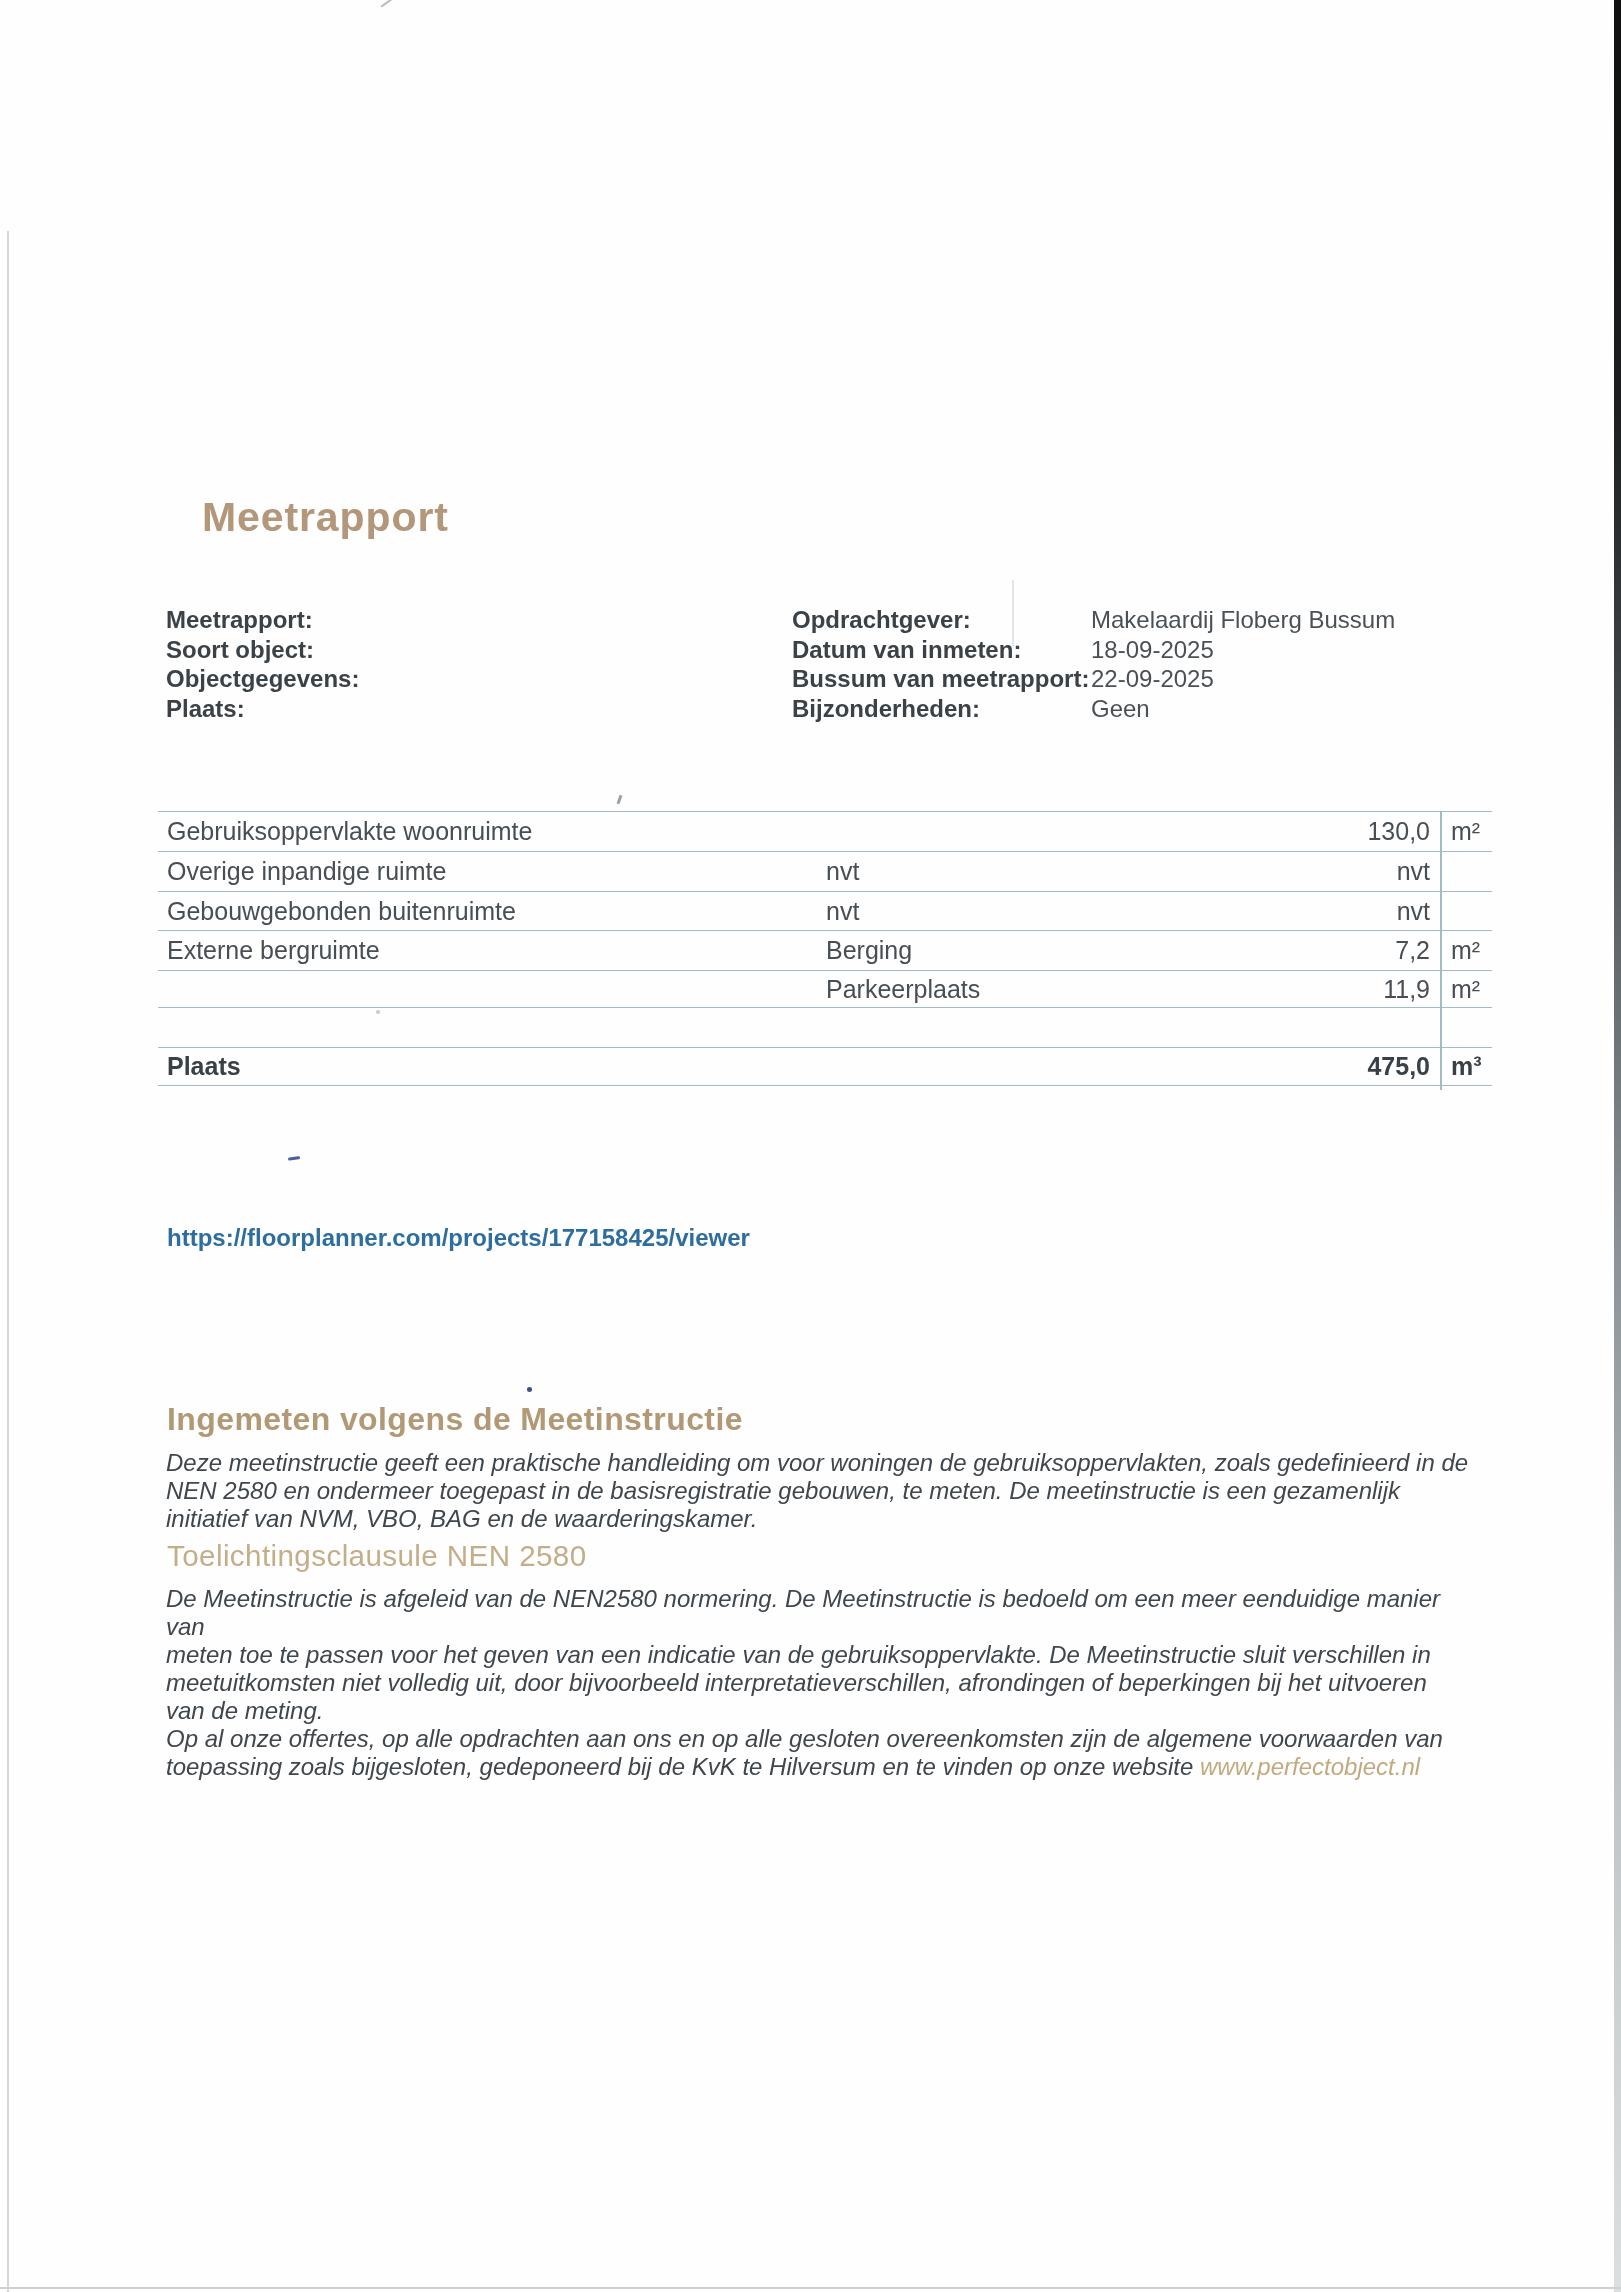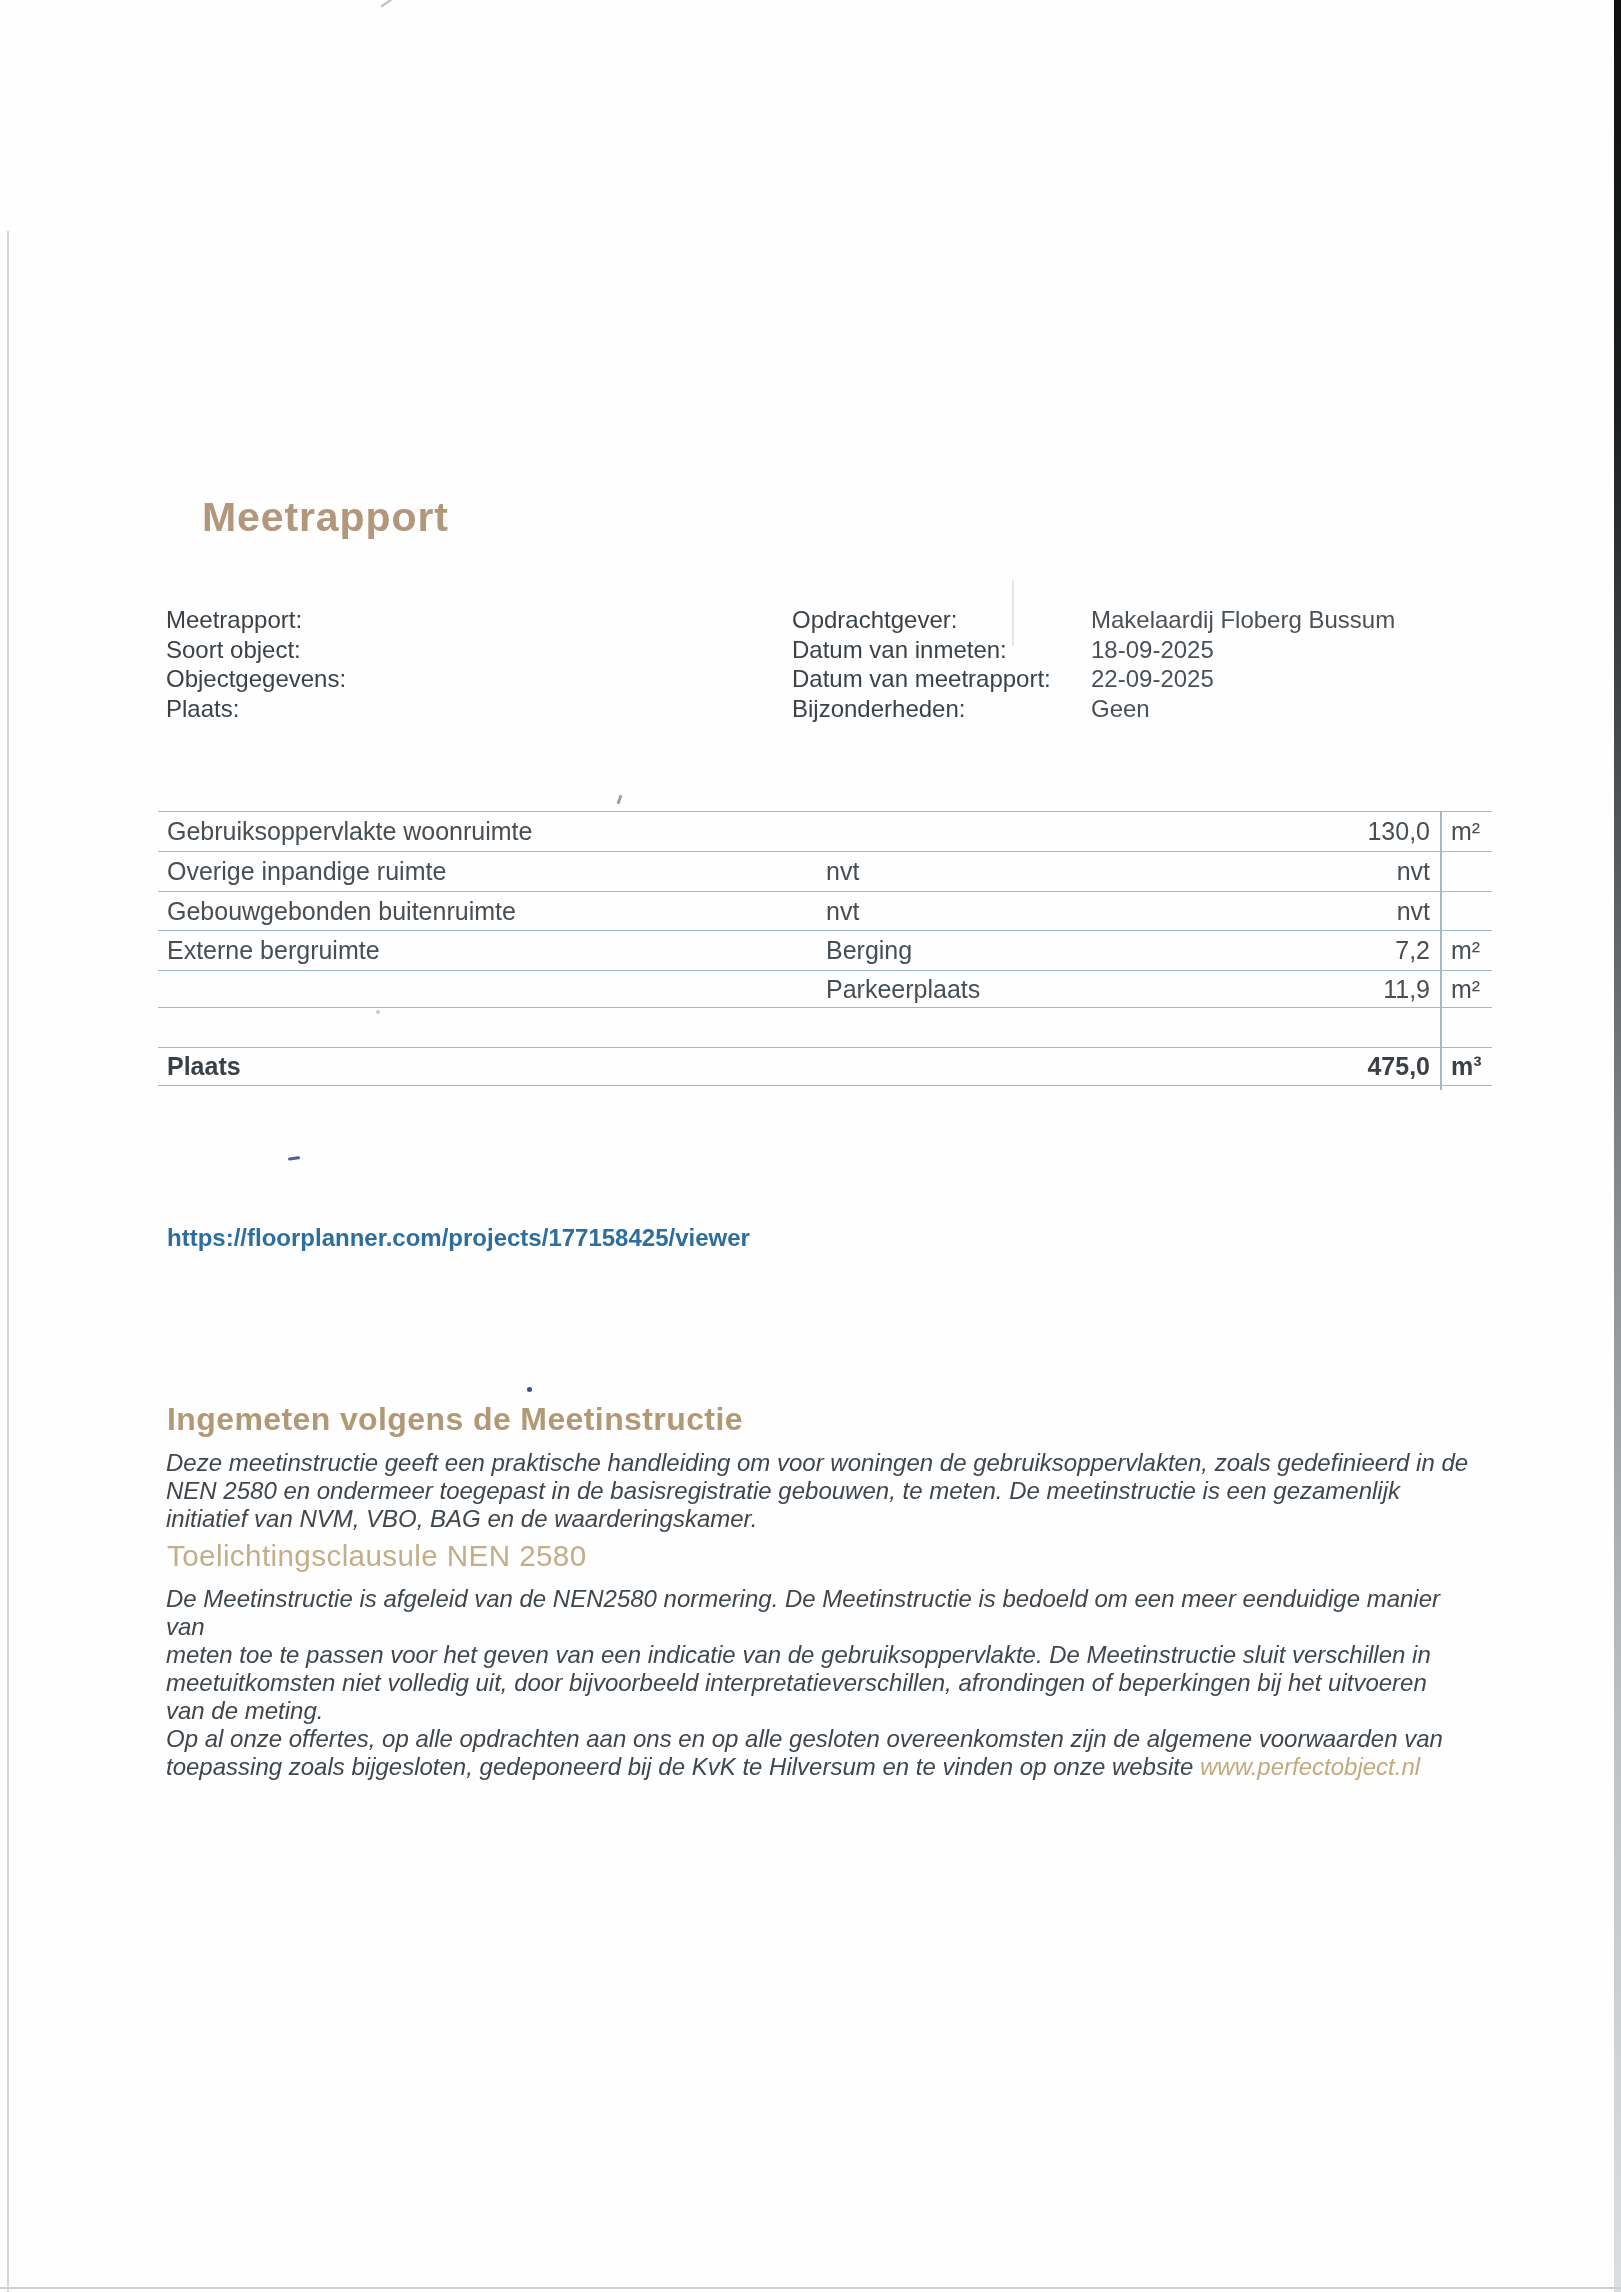--- a/index.html
+++ b/index.html
@@ -17,21 +17,21 @@
   #blue-dash{left:288px;top:1157px;width:11.6px;height:2.7px;background:#4a5f9e;border-radius:1.8px;transform:rotate(-8deg);}
   #blue-dot{left:527px;top:1387px;width:5.4px;height:4.5px;background:#3f4f8c;border-radius:50%;}
   #speck-a{left:618px;top:795px;width:2.7px;height:9px;background:#9aa1a5;transform:rotate(20deg);}
   #speck-b{left:376px;top:1010px;width:3.6px;height:3.6px;background:#c9cdcf;border-radius:50%;}
 
   
   #title{left:202px;top:494px;font-size:41px;font-weight:bold;color:#b2977a;letter-spacing:0.9px;}
 
   
   .meta-row{height:29.6px;line-height:29.6px;font-size:24px;white-space:nowrap;}
-  .meta-label{font-weight:normal;color:#3b4247;}
+  .meta-label{font-weight:bold;color:#3b4247;}
   .meta-value{color:#4a5156;}
   #meta-left-labels{left:166px;top:605px;}
   #meta-left-values{left:410px;top:605px;}
   #meta-right-labels{left:792px;top:605px;}
   #meta-right-values{left:1091px;top:605px;}
 
   
   #table{left:158px;top:811px;width:1334px;}
   .trow{position:relative;border-top:1.8px solid #a2bac5;display:block;}
   .trow.r1{height:39px;} .trow.r2{height:39px;} .trow.r3{height:38px;}
@@ -77,21 +77,21 @@
 
   <div class="abs" id="meta-left-labels">
     <div class="meta-row meta-label">Meetrapport:</div>
     <div class="meta-row meta-label">Soort object:</div>
     <div class="meta-row meta-label">Objectgegevens:</div>
     <div class="meta-row meta-label">Plaats:</div>
   </div>
   <div class="abs" id="meta-right-labels">
     <div class="meta-row meta-label">Opdrachtgever:</div>
     <div class="meta-row meta-label">Datum van inmeten:</div>
-    <div class="meta-row meta-label">Datum van meetrapport:</div>
+    <div class="meta-row meta-label">Bussum van meetrapport:</div>
     <div class="meta-row meta-label">Bijzonderheden:</div>
   </div>
   <div class="abs" id="meta-right-values">
     <div class="meta-row meta-value">Makelaardij Floberg Bussum</div>
     <div class="meta-row meta-value">18-09-2025</div>
     <div class="meta-row meta-value">22-09-2025</div>
     <div class="meta-row meta-value">Geen</div>
   </div>
 
   <div class="abs" id="table">

